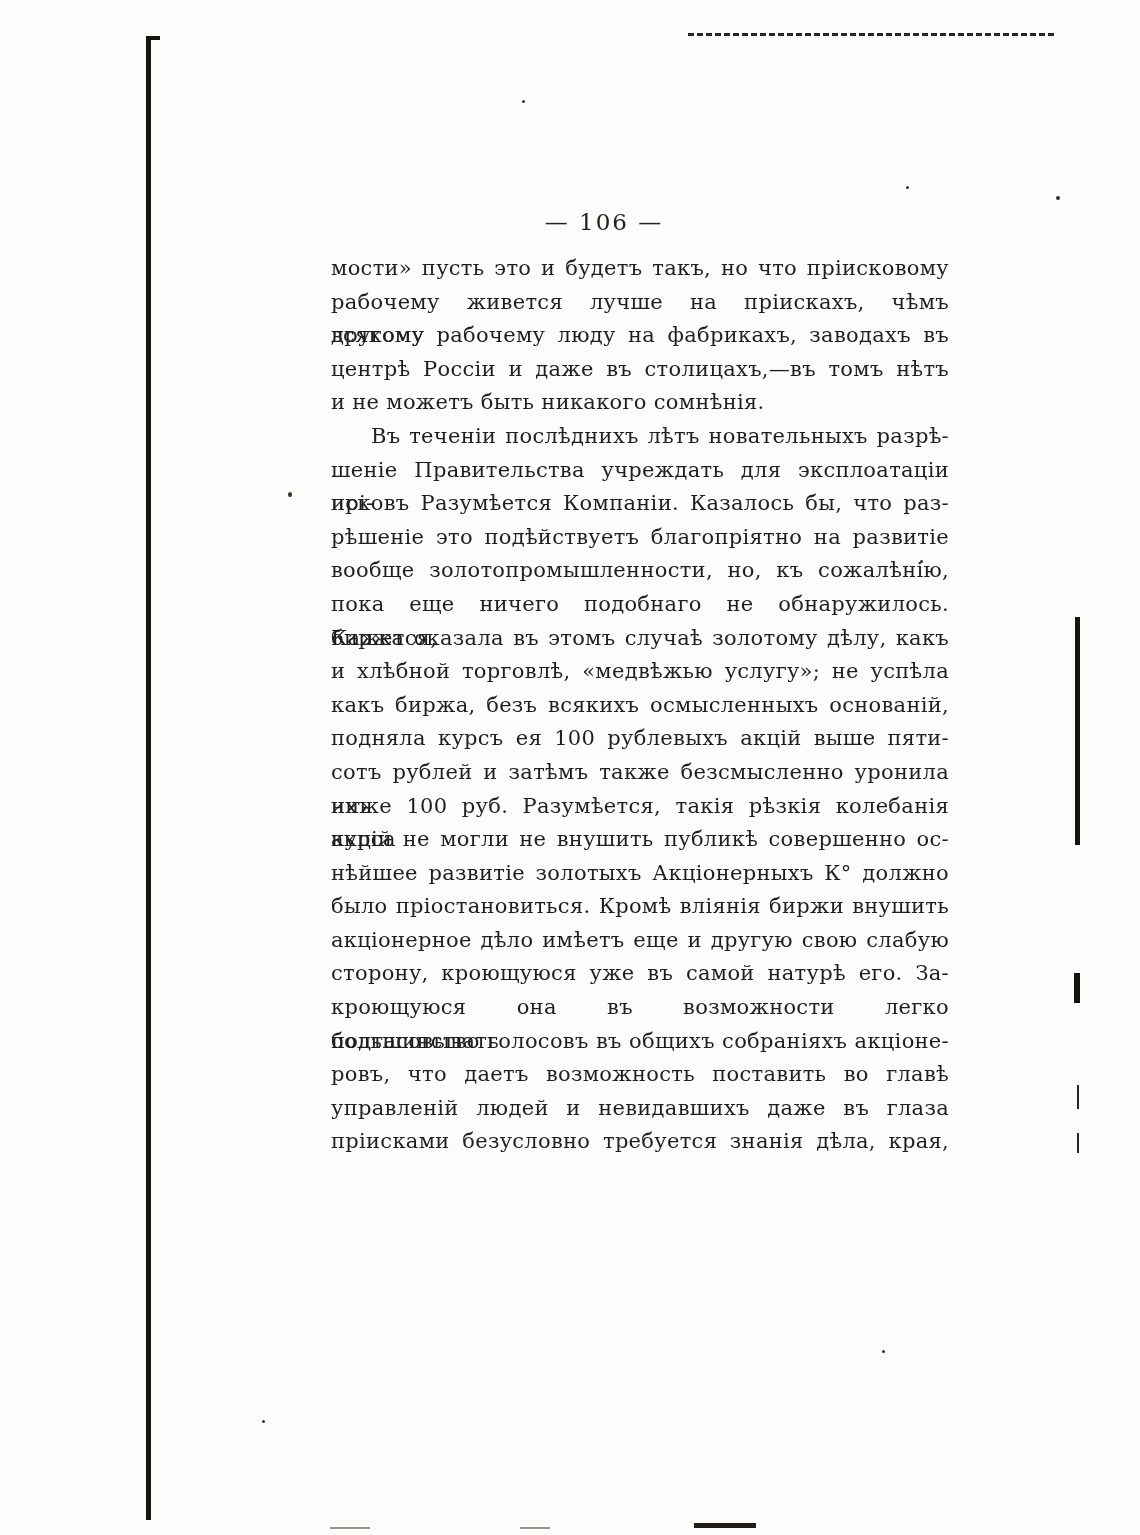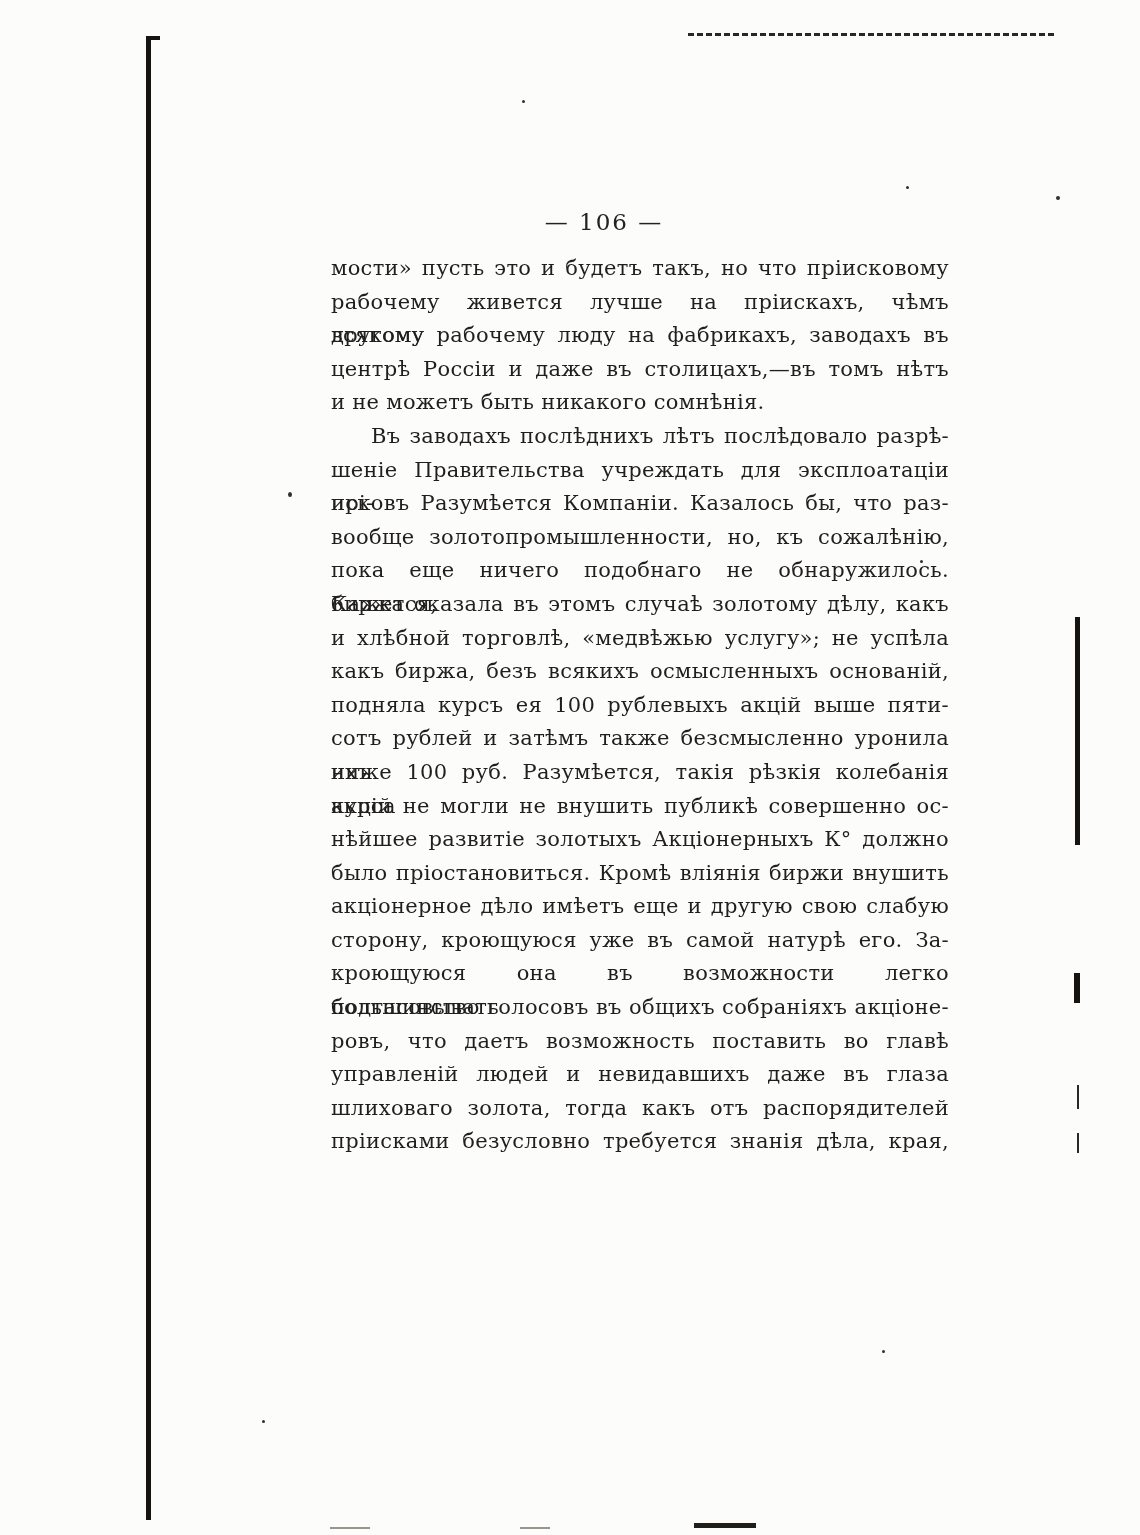--- a/index.html
+++ b/index.html
@@ -82,37 +82,37 @@
   <div class="speck" style="left:882px; top:1350px; width:3px; height:3px;"></div>
 
   <div class="page-number">— 106 —</div>
 
   <div class="text-block">
       <div class="line">мости» пусть это и будетъ такъ, но что пріисковому</div>
       <div class="line">рабочему живется лучше на пріискахъ, чѣмъ всякому</div>
       <div class="line">другому рабочему люду на фабрикахъ, заводахъ въ</div>
       <div class="line">центрѣ Россіи и даже въ столицахъ,—въ томъ нѣтъ</div>
       <div class="line no-justify">и не можетъ быть никакого сомнѣнія.</div>
-      <div class="line indent">Въ заводахъ послѣднихъ лѣтъ послѣдовало разрѣ-</div>
+      <div class="line indent">Въ теченіи послѣднихъ лѣтъ новательныхъ разрѣ-</div>
       <div class="line">шеніе Правительства учреждать для эксплоатаціи прі-</div>
       <div class="line">исковъ Разумѣется Компаніи. Казалось бы, что раз-</div>
+      <div class="line">рѣшеніе это подѣйствуетъ благопріятно на развитіе</div>
       <div class="line">вообще золотопромышленности, но, къ сожалѣнію,</div>
       <div class="line">пока еще ничего подобнаго не обнаружилось. Кажется,</div>
       <div class="line">биржа оказала въ этомъ случаѣ золотому дѣлу, какъ</div>
       <div class="line">и хлѣбной торговлѣ, «медвѣжью услугу»; не успѣла</div>
       <div class="line">какъ биржа, безъ всякихъ осмысленныхъ основаній,</div>
       <div class="line">подняла курсъ ея 100 рублевыхъ акцій выше пяти-</div>
       <div class="line">сотъ рублей и затѣмъ также безсмысленно уронила ихъ</div>
       <div class="line">ниже 100 руб. Разумѣется, такія рѣзкія колебанія курса</div>
       <div class="line">акцій не могли не внушить публикѣ совершенно ос-</div>
       <div class="line">нѣйшее развитіе золотыхъ Акціонерныхъ К° должно</div>
       <div class="line">было пріостановиться. Кромѣ вліянія биржи внушить</div>
       <div class="line">акціонерное дѣло имѣетъ еще и другую свою слабую</div>
       <div class="line">сторону, кроющуюся уже въ самой натурѣ его. За-</div>
       <div class="line">кроющуюся она въ возможности легко подтасовывать</div>
       <div class="line">большинство голосовъ въ общихъ собраніяхъ акціоне-</div>
       <div class="line">ровъ, что даетъ возможность поставить во главѣ</div>
       <div class="line">управленій людей и невидавшихъ даже въ глаза</div>
-      <div class="line">шлиховаго золота, тогда какъ отъ распорядителей</div>
       <div class="line">пріисками безусловно требуется знанія дѣла, края,</div>
     </div>
 
 </div>
 
 </body></html>

